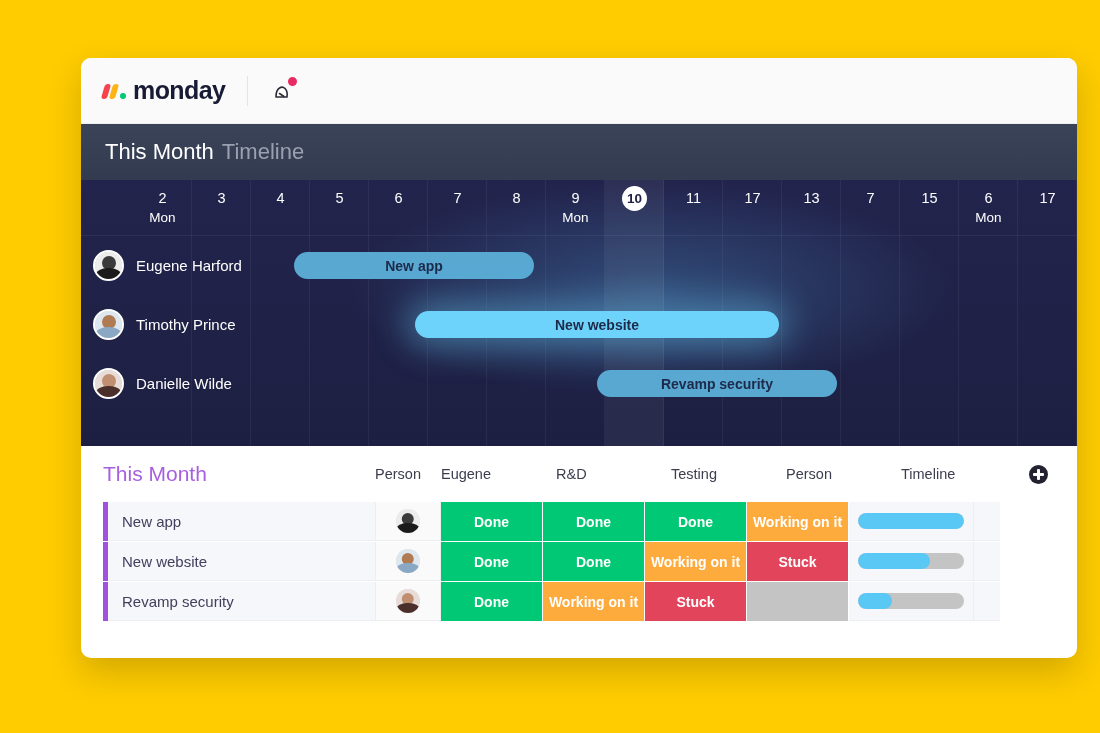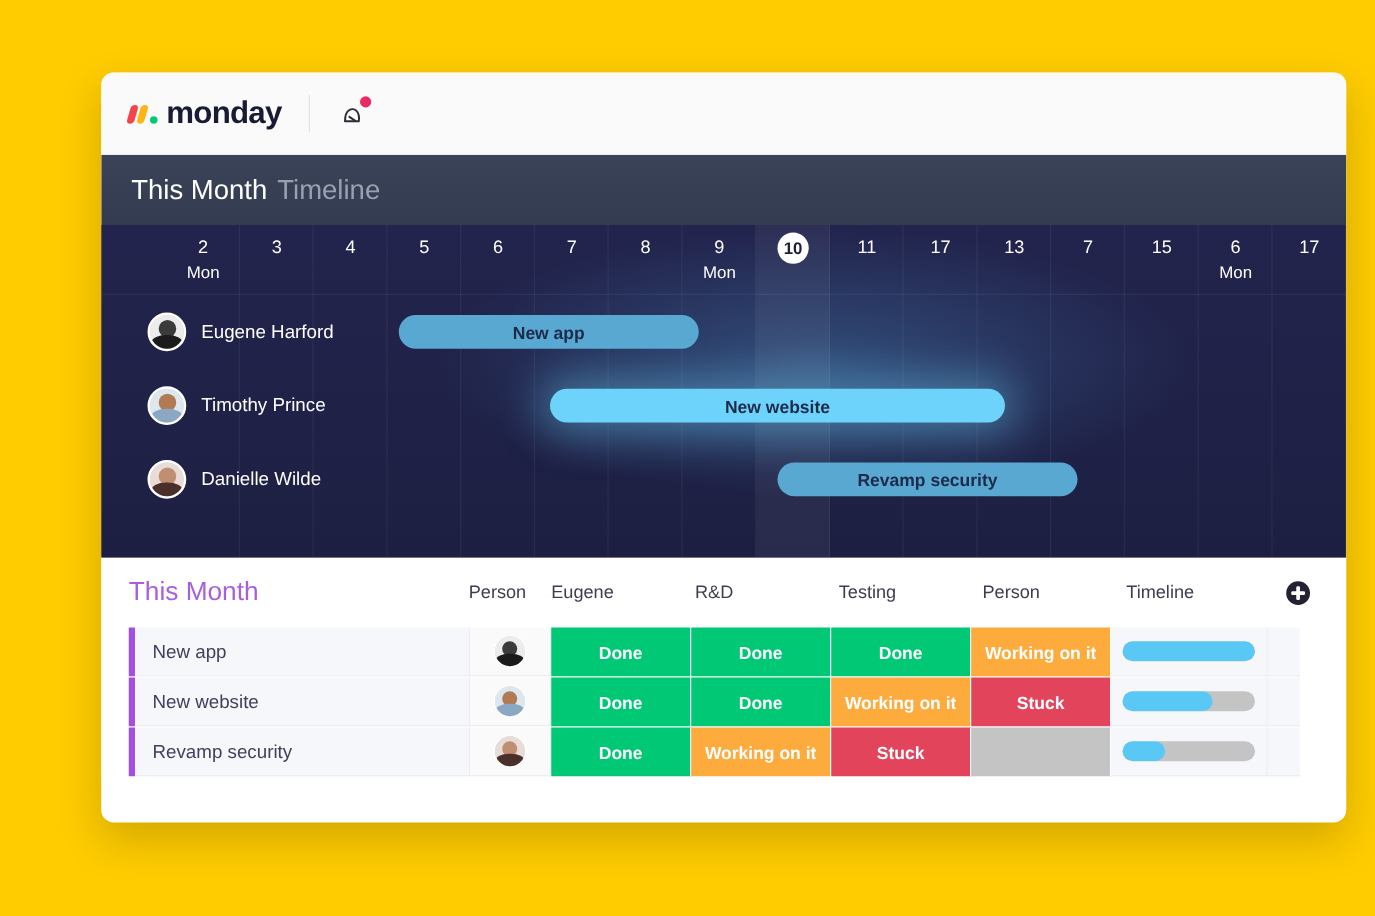--- a/index.html
+++ b/index.html
@@ -132,21 +132,21 @@
   .dcell.lead { flex: 0 0 52px; }
   .dnum { font-size: 14.5px; line-height: 20px; }
   .ddow { font-size: 13.5px; line-height: 20px; color: #ffffff; }
   .dcell.is-today .dnum {
     width: 25px; height: 25px; border-radius: 50%;
     background: #ffffff; color: #1d1f42; font-weight: bold;
     display: flex; align-items: center; justify-content: center;
     margin-top: -2px; font-size: 13.5px;
   }
 
-  .rows { position: absolute; left: 0; right: 0; top: 56px; bottom: 0; padding-left: 25px; }
+  .rows { position: absolute; left: 0; right: 0; top: 56px; bottom: 0; }
   .row { position: relative; height: 59px; }
   .row-label {
     position: absolute; left: 12px; top: 0; height: 59px;
     display: flex; align-items: center; z-index: 4;
   }
   .av {
     width: 31px; height: 31px; border-radius: 50%;
     border: 2px solid #ffffff; overflow: hidden; flex: none;
     margin-right: 12px; background: #cfd3d8; position: relative;
   }
@@ -196,21 +196,21 @@
     border-bottom: 1px solid #eceef2;
   }
   .cell-person {
     width: 66px; flex: none; background: #fafafb;
     display: flex; align-items: center; justify-content: center;
     border-bottom: 1px solid #eceef2;
     border-left: 1px solid #eceef2; border-right: 1px solid #eceef2;
   }
   .cell-person .av { width: 26px; height: 26px; margin: 0; border-width: 1px; }
   .cell-status {
-    width: 112px; flex: none;
+    width: 102px; flex: none;
     display: flex; align-items: center; justify-content: center;
     font-size: 14px; font-weight: bold; color: #ffffff;
     border-right: 1px solid #ffffff;
   }
   .cell-timeline {
     width: 124px; flex: none; background: #f6f7fb;
     display: flex; align-items: center; justify-content: center;
     border-bottom: 1px solid #eceef2;
   }
   .prog {

